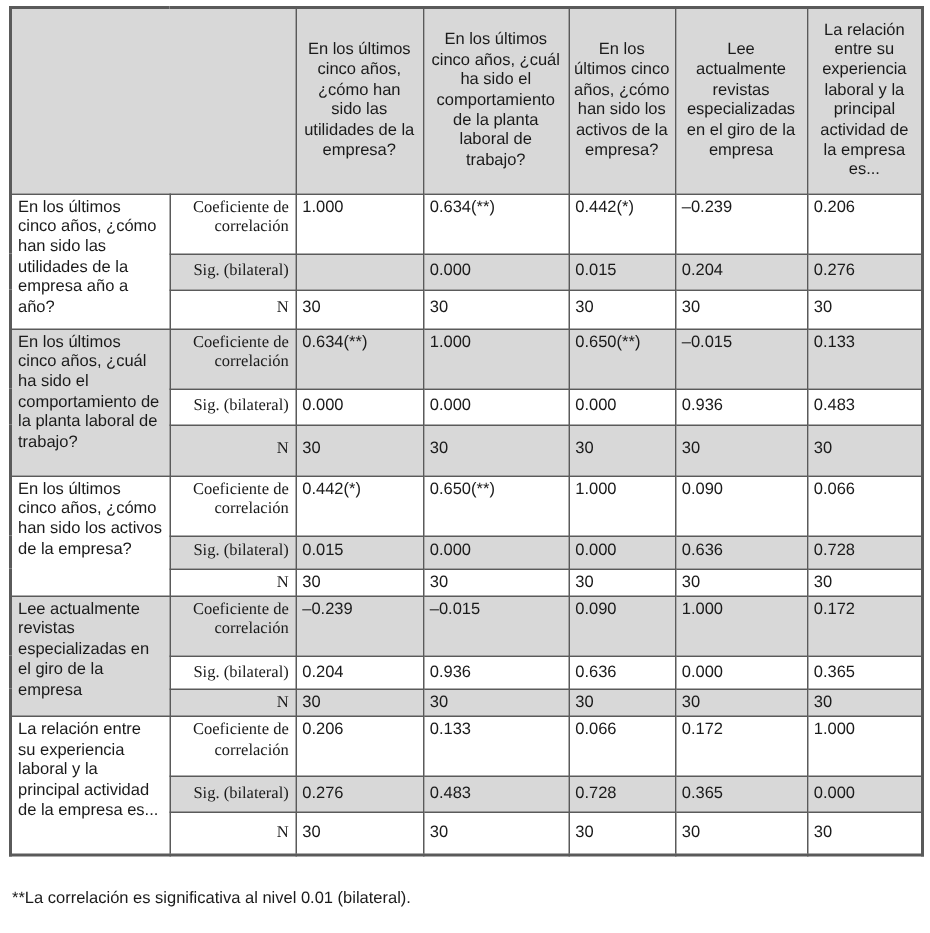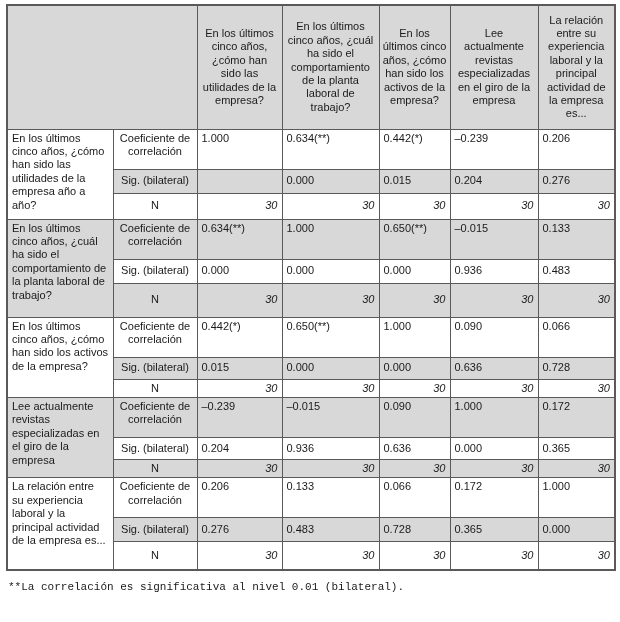--- a/index.html
+++ b/index.html
@@ -38,44 +38,43 @@
     background: #d8d8d8;
     text-align: center;
     vertical-align: middle;
     padding: 4px 3px;
   }
   td.lbl {
     text-align: left;
     padding-top: 3px;
   }
   td.stat {
-    text-align: center;
+    text-align: right;
+    font-family: Liberation Serif, serif;
   }
   td.val {
     text-align: left;
   }
   tr.shade td {
     background: #d8d8d8;
   }
   tr.r-n td.val {
-    text-align: right;
-    vertical-align: middle;
-    font-style: italic;
+    text-align: left;
+    vertical-align: middle;
   }
   tr.r-n td.stat {
     vertical-align: middle;
   }
   tr.r-sig td {
     vertical-align: middle;
   }
   .footnotes {
-    margin-top: 9px;
+    margin-top: 21px;
     padding-left: 2px;
     line-height: 14px;
-    font-family: Liberation Mono, monospace;
   }
 </style>
 </head>
 <body>
 
 <div class="page">
 
   <table class="corr">
     <colgroup>
       <col style="width:106px">

